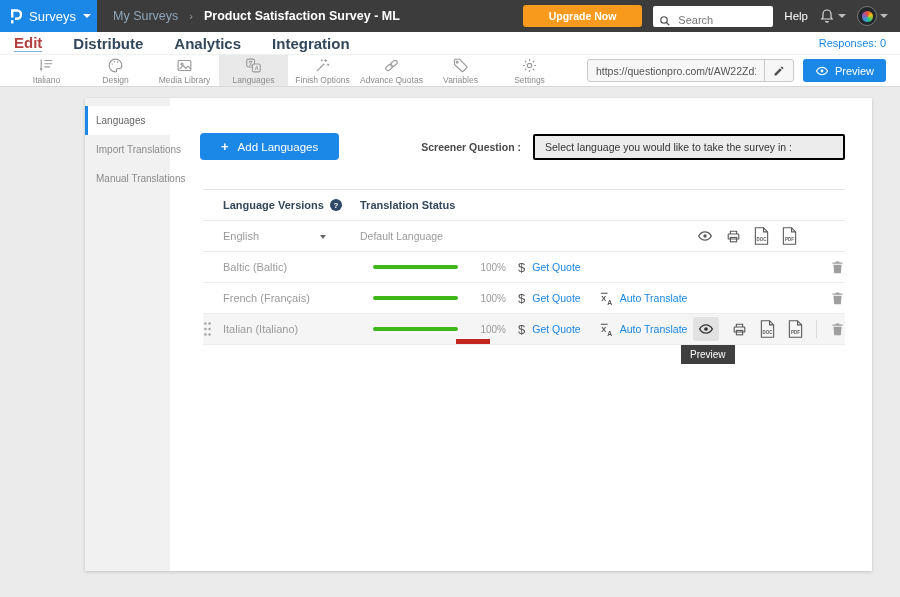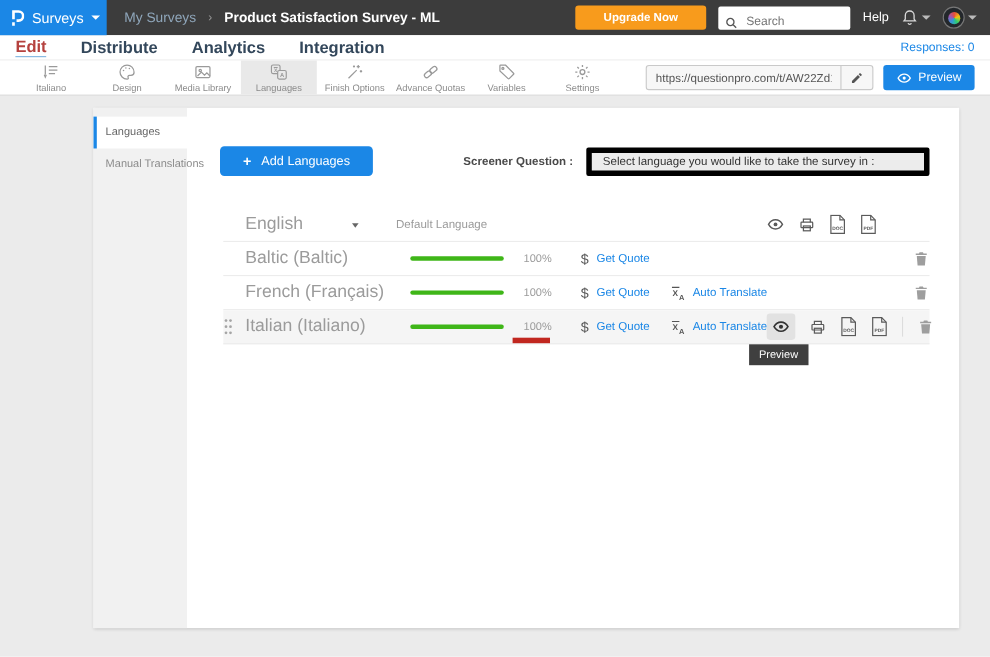--- a/index.html
+++ b/index.html
@@ -66,42 +66,42 @@
   .side-item { font-size:10px; color:#8b8b8b; padding:9px 3px 9px 11px; cursor:pointer; white-space:nowrap; }
   .side-item.active { background:#fff; border-left:3px solid #1b87e6; padding-left:8px; color:#666; }
   .main { flex:1; padding:35px 27px 0 30px; position:relative; min-width:0; }
   .main-top { display:flex; align-items:center; }
   .add-btn { background:#1b87e6; border:none; border-radius:4px; color:#fff; height:27px;
              padding:0 21px; font-size:11.5px; display:flex; align-items:center; gap:9px;
              cursor:pointer; font-family:inherit; }
   .add-plus { font-size:13px; font-weight:bold; }
   .screener { margin-left:auto; display:flex; align-items:center; gap:12px;justify-content:flex-end; }
   .screener-label { font-size:10.5px; color:#4a4a4a; font-weight:bold; white-space:nowrap; }
-  .screener-select { width:312px; height:26px; background:#ececec; border:5px solid #000000;
+  .screener-select { width:312px; height:26px; background:#ececec; border:2px solid #000000;
                      border-radius:2px; font-size:10.5px; color:#333; display:flex; align-items:center;
                      padding:0 10px; cursor:pointer; white-space:nowrap; overflow:hidden; }
   
   .table { margin-top:29px; margin-left:3px; }
   .t-row { display:flex; align-items:center; height:31px; border-bottom:1px solid #ececec;
            position:relative; }
   .t-row.head { border-top:1px solid #e5e5e5; height:32px; }
   .t-row.hovered { background:#f5f5f5; }
   .t-handle { width:20px; display:flex; align-items:center; flex-shrink:0; }
-  .t-name { width:137px; font-size:16px; color:#9b9b9b; position:relative; flex-shrink:0;
+  .t-name { width:137px; font-size:11px; color:#9b9b9b; position:relative; flex-shrink:0;
             display:flex; align-items:center; }
   .head .t-name, .head .t-status { font-size:11px; font-weight:bold; color:#33475b; }
   .help-q { width:12px; height:12px; border-radius:50%; background:#2e4a66; color:#fff; font-size:8px;
             font-weight:bold; display:inline-flex; align-items:center; justify-content:center;
             margin-left:6px; cursor:pointer; }
   .dd-caret { position:absolute; left:97px; top:50%; margin-top:-1px; width:0; height:0;
               border-left:3.5px solid transparent; border-right:3.5px solid transparent;
               border-top:4px solid #666; }
   .t-status { flex:1; display:flex; align-items:center; font-size:10.5px; color:#9b9b9b; min-width:0; }
   .bar { width:85px; height:4px; border-radius:2px; background:#3fb618; margin-left:13px; flex-shrink:0; }
-  .pct { margin-left:18px; width:40px; font-size:10px; color:#9b9b9b; position:relative; flex-shrink:0; }
+  .pct { margin-left:8px; width:40px; font-size:10px; color:#9b9b9b; position:relative; flex-shrink:0;text-align:right; }
   .annotation { position:absolute; left:-10px; top:15px; width:34px; height:5px; background:#c1271f; }
   .quote { display:flex; align-items:center; gap:7px; margin-left:12px; cursor:pointer; flex-shrink:0; }
   .dollar { font-size:13px; color:#555; }
   .link { color:#1b87e6; font-size:10.5px; text-decoration:none; cursor:pointer; }
   .auto { display:flex; align-items:center; gap:6px; margin-left:18px; cursor:pointer; color:#555;
           flex-shrink:0; }
   .t-icons { margin-left:auto; display:flex; align-items:center; gap:13px; color:#5a5a5a; }
   .t-icons.pad { margin-right:48px; }
   .icon-btn { display:flex; align-items:center; justify-content:center; cursor:pointer; color:#5a5a5a; }
   .icon-btn.hovered { background:#e2e2e2; border-radius:3px; padding:4px 5px; color:#333; }
@@ -273,37 +273,48 @@
       <span>Preview</span>
     </button>
   </div>
 </div>
 
 <div class="page">
   <div class="card">
 
     <div class="side">
       <div class="side-item active">Languages</div>
+      <div class="side-item">Import Translations</div>
       <div class="side-item">Manual Translations</div>
     </div>
 
     <div class="main">
       <div class="main-top">
         <button class="add-btn">
           <span class="add-plus">+</span>
           <span>Add Languages</span>
         </button>
         <div class="screener">
           <span class="screener-label">Screener Question :</span>
           <div class="screener-select">Select language you would like to take the survey in :</div>
         </div>
       </div>
 
       <div class="table">
 
+        <div class="t-row head">
+          <div class="t-handle"></div>
+          <div class="t-name">
+            <span>Language Versions</span>
+            <span class="help-q">?</span>
+          </div>
+          <div class="t-status">
+            <span>Translation Status</span>
+          </div>
+        </div>
 
         <div class="t-row">
           <div class="t-handle"></div>
           <div class="t-name">
             <span>English</span>
             <span class="dd-caret"></span>
           </div>
           <div class="t-status">
             <span>Default Language</span>
             <div class="t-icons pad">

